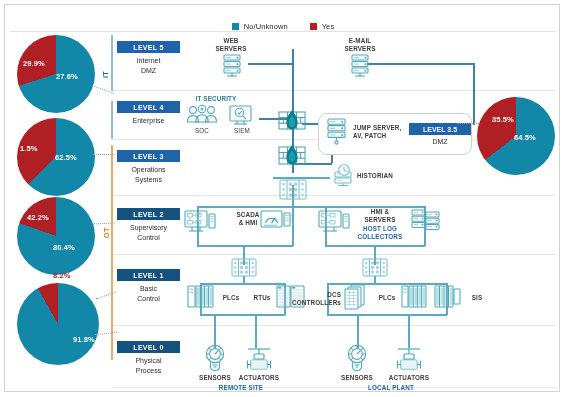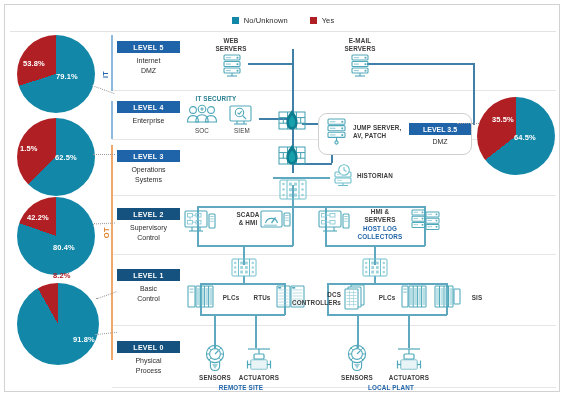--- a/index.html
+++ b/index.html
@@ -1,21 +1,21 @@
 <!DOCTYPE html>
 <html><head>
 <meta charset="utf-8">
 <style>
   html,body{margin:0;padding:0;background:#ffffff;}
   body{font-family:"Liberation Sans",sans-serif;}
   #page{position:relative;width:566px;height:397px;background:#ffffff;overflow:hidden;}
   #frame{position:absolute;left:4px;top:4px;width:556px;height:388px;border:1px solid #d2d2d2;box-sizing:border-box;background:#fff;}
 
   
-  #legend{position:absolute;left:0;top:6px;width:556px;height:18px;display:flex;justify-content:center;align-items:center;gap:22px;}
+  #legend{position:absolute;left:0;top:12px;width:556px;height:18px;display:flex;justify-content:center;align-items:center;gap:22px;}
   .lg{display:flex;align-items:center;gap:5px;font-size:7.5px;color:#2b2b2b;letter-spacing:.1px;}
   .lg .sw{width:7px;height:7px;display:inline-block;}
   #legend-div{position:absolute;left:5px;top:26px;width:546px;height:1px;background:#e3e3e3;}
 
   
   .rowline{position:absolute;left:107px;width:444px;height:1px;background:#e6e6e6;}
 
   
   #it-rail{position:absolute;left:106px;top:30px;width:2px;height:56px;background:#8fb8dd;}
   #it-rail2{position:absolute;left:106px;top:96px;width:2px;height:38px;background:#8fb8dd;}
@@ -732,22 +732,22 @@
             <line x1="23" y1="21.5" x2="26.5" y2="21.5"></line>
       </g>
       <path d="M7,17 L23,17 L23,26 L7,26 Z" fill="#dff0f3" opacity=".7"></path>
     </svg>
   </div>
   <div class="dlabel bold" style="left:378px;top:369px;width:52px;">ACTUATORS</div>
   <div class="dlabel blue" style="left:348px;top:379px;width:76px;">LOCAL PLANT</div>
 
   <div class="pie" style="left:12px;top:30px;width:78px;height:78px;
        background:conic-gradient(from 0deg,#1287a8 0 252.4deg,#b01f24 252.4deg 360deg);"></div>
-  <div class="pielbl w" style="left:18px;top:54px;">53.8%</div>
-  <div class="pielbl w" style="left:51px;top:67px;">79.1%</div>
+  <div class="pielbl w" style="left:18px;top:54px;">29.9%</div>
+  <div class="pielbl w" style="left:51px;top:67px;">27.6%</div>
   <div class="leader" style="left:86px;top:84px;width:24px;transform:rotate(20deg);"></div>
 
   <div class="pie" style="left:12px;top:113px;width:78px;height:78px;
        background:conic-gradient(from 0deg,#1287a8 0 225deg,#b01f24 225deg 360deg);"></div>
   <div class="pielbl w" style="left:15px;top:139px;">1.5%</div>
   <div class="pielbl w" style="left:50px;top:148px;">62.5%</div>
   <div class="leader" style="left:88px;top:149px;width:22px;"></div>
 
   <div class="pie" style="left:12px;top:192px;width:78px;height:78px;
        background:conic-gradient(from 0deg,#1287a8 0 289.4deg,#b01f24 289.4deg 360deg);"></div>

